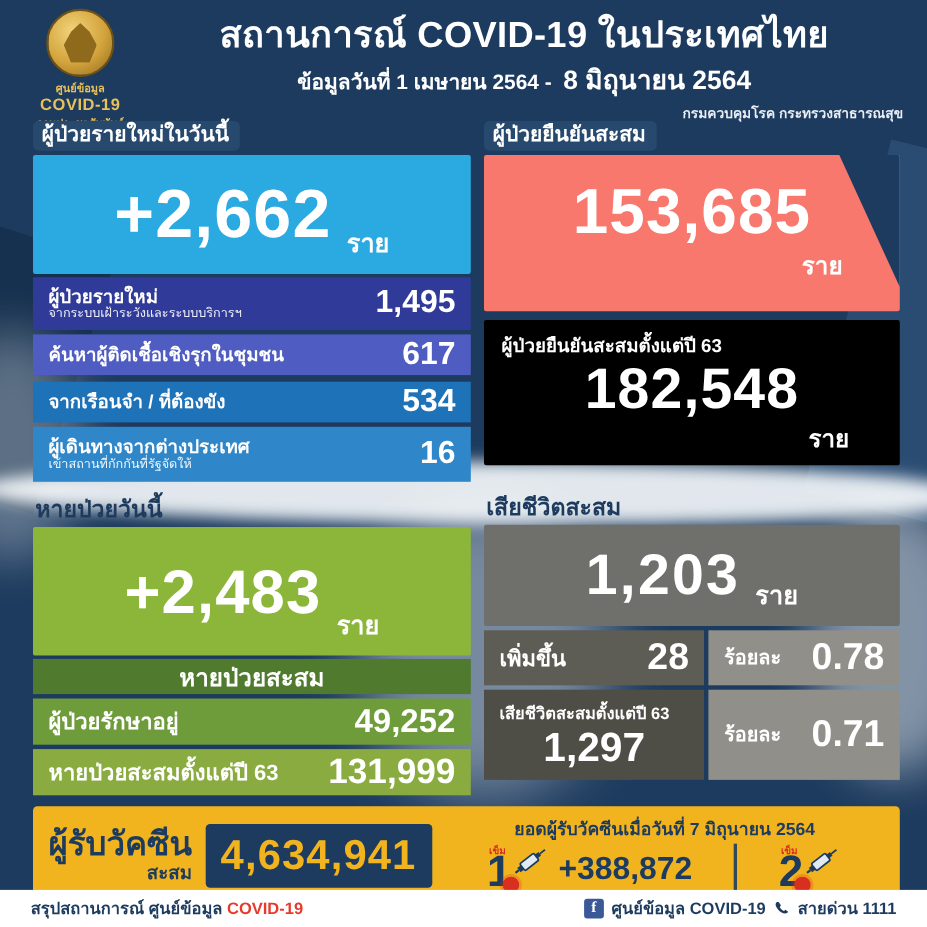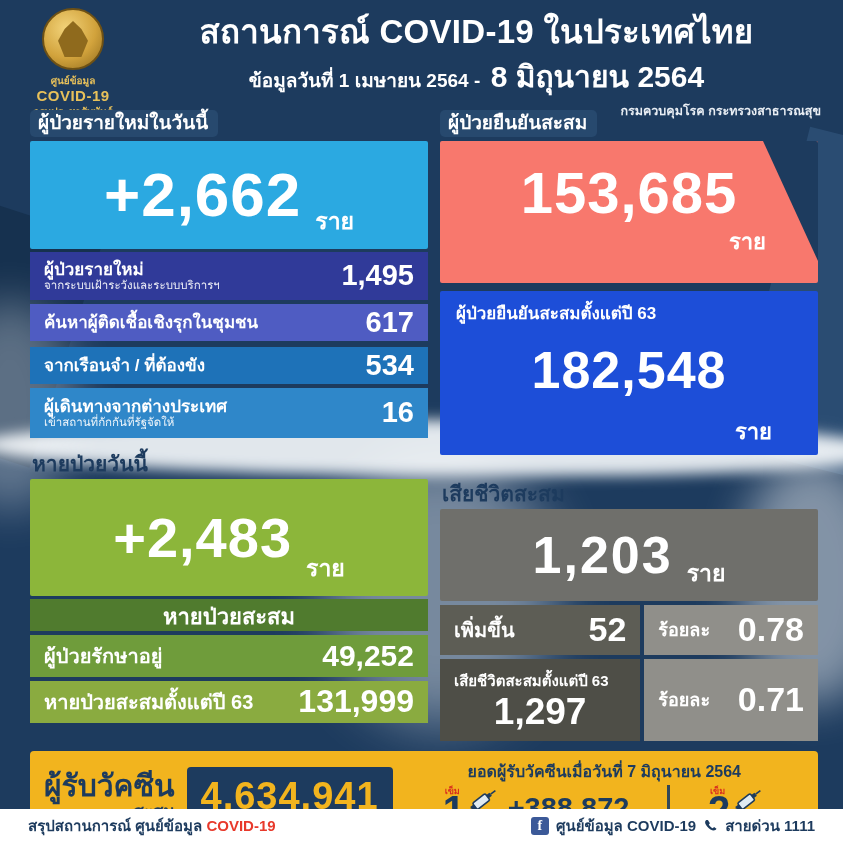--- a/index.html
+++ b/index.html
@@ -22,21 +22,21 @@
   .logo-wrap{width:118px;display:flex;flex-direction:column;align-items:center;}
   .seal{width:58px;height:58px;border-radius:50%;background:radial-gradient(circle at 38% 32%,#f2d37a,#d2a33c 55%,#8f6a1d);border:2px solid #6e5115;position:relative;}
   .seal:before{content:"";position:absolute;left:50%;top:50%;width:30px;height:36px;transform:translate(-50%,-50%);background:#8f6a1d;clip-path:polygon(50% 0,78% 22%,100% 55%,78% 100%,22% 100%,0 55%,22% 22%);}
   .logo-t1{color:#e8c15a;font-size:10px;font-weight:700;margin-top:3px;}
   .logo-t2{color:#e8c15a;font-size:15px;font-weight:800;letter-spacing:.5px;line-height:1.05;}
   .logo-t3{color:#e8c15a;font-size:10px;font-weight:700;}
   .title-wrap{flex:1;display:flex;flex-direction:column;align-items:center;padding-top:6px;}
   .main-title{font-size:33px;font-weight:800;letter-spacing:.3px;text-align:center;line-height:1.1;}
   .subtitle{margin-top:3px;text-align:center;}
   .subtitle .pre{font-size:19px;font-weight:700;}
-  .subtitle .hl{font-size:30px;font-weight:800;margin-left:6px;}
+  .subtitle .hl{font-size:24px;font-weight:800;margin-left:6px;}
   .agency{align-self:flex-end;font-size:12.5px;font-weight:600;color:#e9eef4;margin-top:1px;}
   
   .content{position:relative;z-index:2;display:flex;padding:0 25px 0 30px;gap:12px;}
   .col-left{width:398px;display:flex;flex-direction:column;}
   .col-right{flex:1;display:flex;flex-direction:column;}
   .section-tag{align-self:flex-start;background:#27496e;color:#fff;font-size:19px;font-weight:800;padding:2px 10px 3px 8px;border-radius:5px;line-height:1.15;}
   .section-label{color:#1d3b5e;font-size:21px;font-weight:800;line-height:1.15;padding-left:2px;}
   
   .bigbox{display:flex;align-items:center;justify-content:center;}
   .box-blue{background:#2ba9e1;height:108px;margin-top:4px;}
@@ -65,21 +65,21 @@
   .g2 .lbl{font-size:20px;font-weight:700;}
   .g2 .val{font-size:30px;font-weight:700;}
   .g3{background:#8aab40;height:42px;}
   .g3 .lbl{font-size:20px;font-weight:700;}
   .g3 .val{font-size:32px;font-weight:700;}
   
   .box-salmon{position:relative;background:#f8786d;height:142px;margin-top:4px;flex-direction:column;overflow:hidden;}
   .box-salmon .num{font-size:58px;font-weight:800;letter-spacing:1px;line-height:1;}
   .box-salmon .unit2{align-self:flex-end;margin-right:52px;font-size:22px;font-weight:800;margin-top:2px;}
   .corner-cut{position:absolute;top:0;right:0;width:0;height:0;border-top:120px solid #1d3b5e;border-left:55px solid transparent;}
-  .box-red{background:#1d4ed8;height:164px;margin-top:8px;flex-direction:column;align-items:stretch;justify-content:space-between;padding:8px 16px 6px 16px;box-sizing:border-box;}
+  .box-red{background:#000000;height:132px;margin-top:8px;flex-direction:column;align-items:stretch;justify-content:center;padding:8px 16px 6px 16px;box-sizing:border-box;}
   .box-red .hdr{font-size:17px;font-weight:700;}
   .box-red .num{text-align:center;font-size:52px;font-weight:800;letter-spacing:1px;line-height:1.05;}
   .box-red .unit2{text-align:right;margin-right:30px;font-size:22px;font-weight:800;}
   .lbl-deaths{margin-top:27px;}
   .box-gray{background:#6f6f6b;height:92px;margin-top:3px;}
   .box-gray .num{font-size:52px;font-weight:800;letter-spacing:2px;}
   .death-grid{display:grid;grid-template-columns:53% 1fr;gap:4px;margin-top:4px;}
   .dcell{display:flex;align-items:center;justify-content:space-between;padding:0 14px;}
   .d-inc{background:#5d5d55;height:50px;}
   .d-inc .lbl{font-size:20px;font-weight:700;}
@@ -210,21 +210,21 @@
       </div>
 
       <div class="section-label lbl-deaths">เสียชีวิตสะสม</div>
       <div class="bigbox box-gray">
         <span class="num">1,203</span>
         <span class="unit">ราย</span>
       </div>
       <div class="death-grid">
         <div class="dcell d-inc">
           <div class="lbl">เพิ่มขึ้น</div>
-          <div class="val">52</div>
+          <div class="val">28</div>
         </div>
         <div class="dcell d-pct">
           <div class="lbl">ร้อยละ</div>
           <div class="val">0.78</div>
         </div>
         <div class="dcell d-since">
           <div class="lbl">เสียชีวิตสะสมตั้งแต่ปี 63</div>
           <div class="val">1,297</div>
         </div>
         <div class="dcell d-pct d-pct2">

